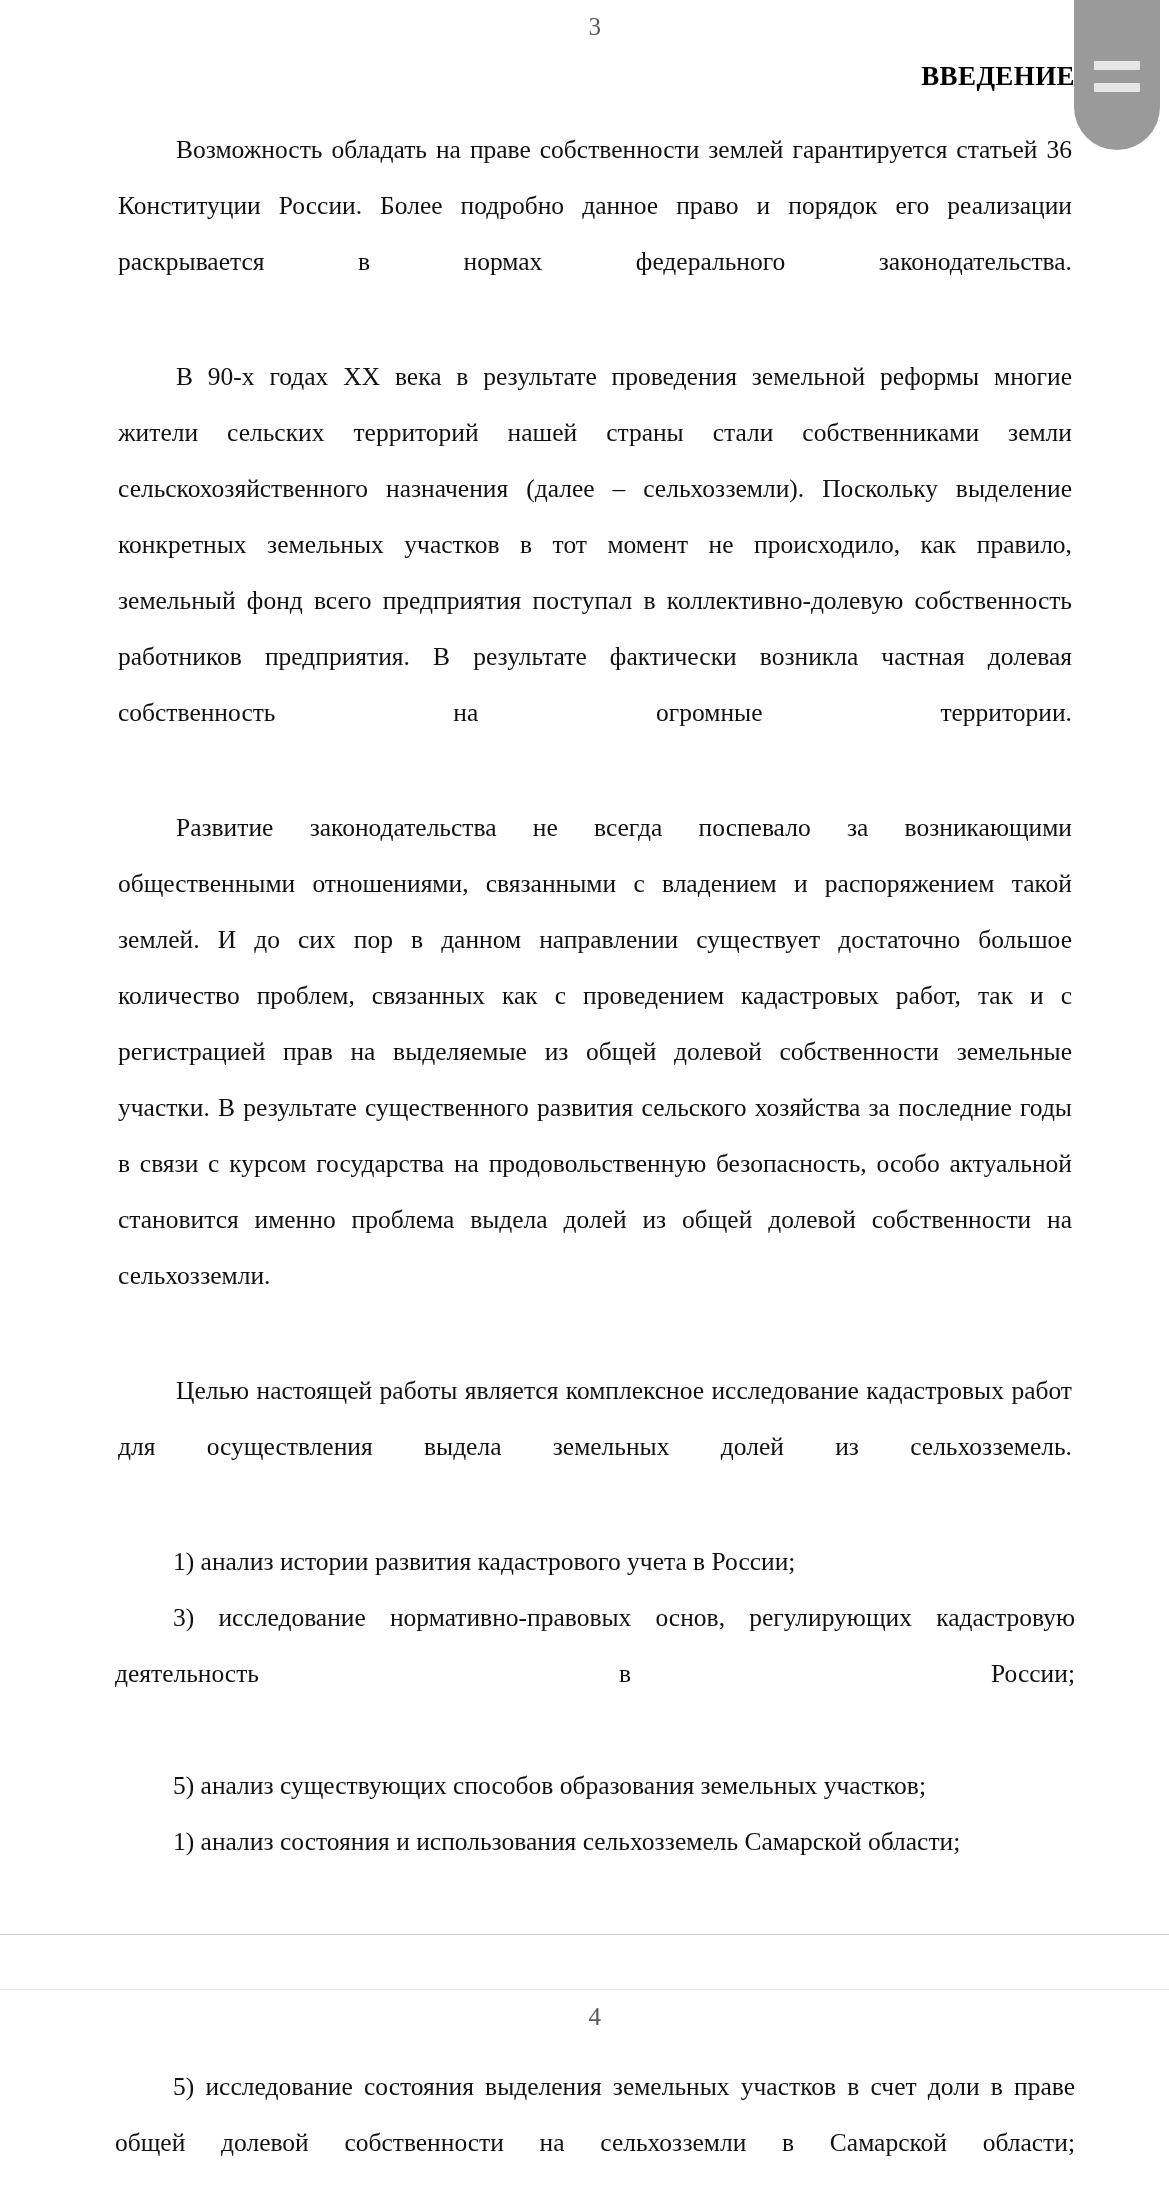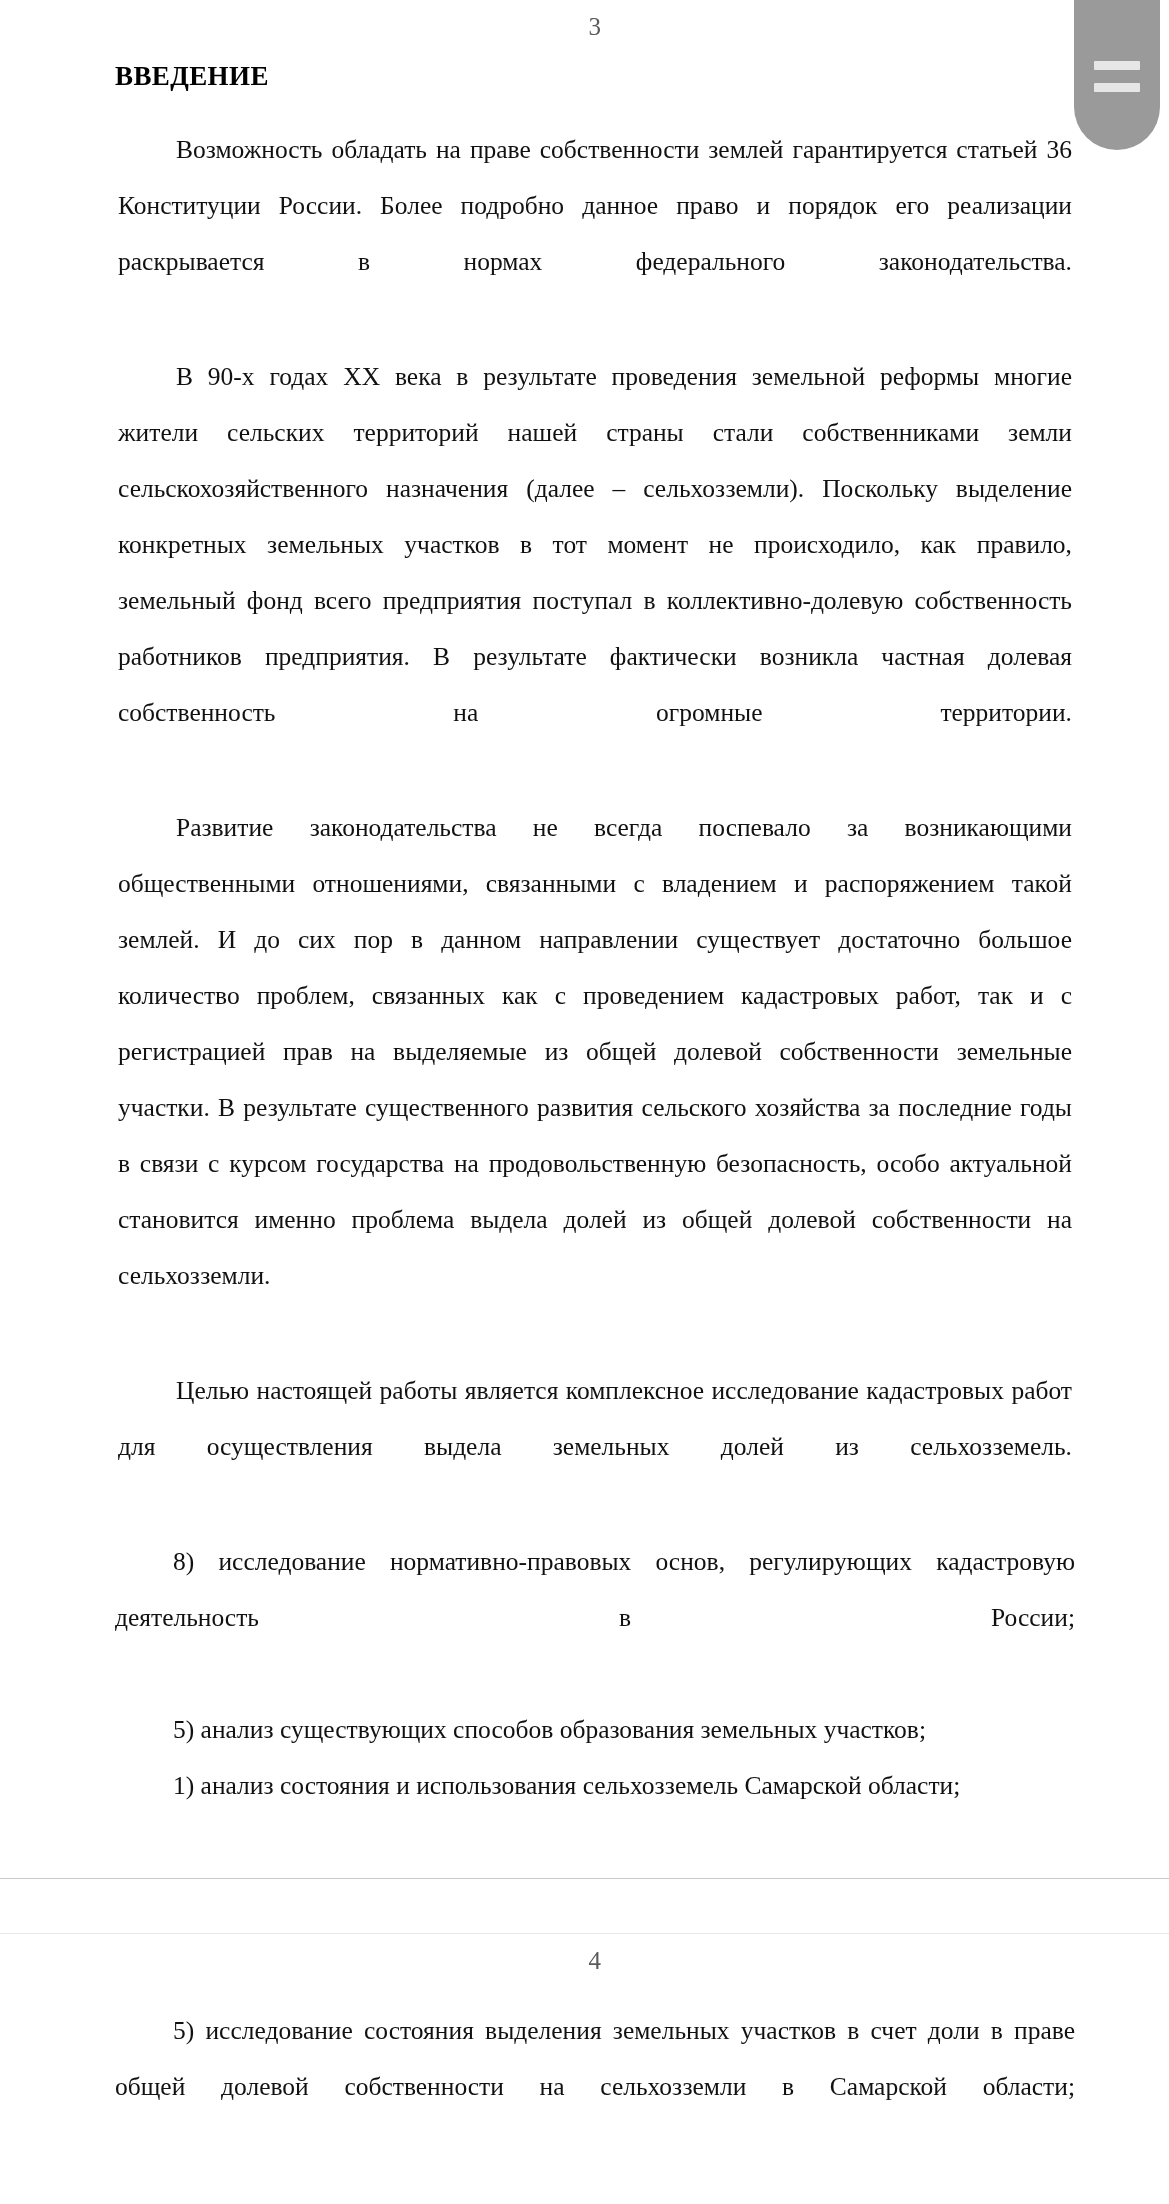--- a/index.html
+++ b/index.html
@@ -31,21 +31,21 @@
   .page-number {
     text-align: center;
     font-size: 25px;
     color: #5b5b5b;
     line-height: 1;
     padding-top: 14px;
     letter-spacing: 0.5px;
   }
 
   .section-title {
-    text-align: left;
+    text-align: right;
     font-weight: bold;
     font-size: 27px;
     color: #000000;
     margin-top: 22px;
     letter-spacing: 0.4px;
   }
 
   .body-block {
     margin-top: 30px;
   }
@@ -129,21 +129,22 @@
   <div class="page">
     <div class="page-number">3</div>
     <div class="section-title">ВВЕДЕНИЕ</div>
 
     <div class="body-block">
       <p class="para">Возможность обладать на праве собственности землей гарантируется статьей 36 Конституции России. Более подробно данное право и порядок его реализации раскрывается в нормах федерального законодательства.</p>
       <p class="para">В 90-х годах XX века в результате проведения земельной реформы многие жители сельских территорий нашей страны стали собственниками земли сельскохозяйственного назначения (далее – сельхозземли). Поскольку выделение конкретных земельных участков в тот момент не происходило, как правило, земельный фонд всего предприятия поступал в коллективно-долевую собственность работников предприятия. В результате фактически возникла частная долевая собственность на огромные территории.</p>
       <p class="para">Развитие законодательства не всегда поспевало за возникающими общественными отношениями, связанными с владением и распоряжением такой землей. И до сих пор в данном направлении существует достаточно большое количество проблем, связанных как с проведением кадастровых работ, так и с регистрацией прав на выделяемые из общей долевой собственности земельные участки. В результате существенного развития сельского хозяйства за последние годы в связи с курсом государства на продовольственную безопасность, особо актуальной становится именно проблема выдела долей из общей долевой собственности на сельхозземли.</p>
       <p class="para">Целью настоящей работы является комплексное исследование кадастровых работ для осуществления выдела земельных долей из сельхозземель.</p>
 
-      <p class="listitem justified">8) исследование нормативно-правовых основ, регулирующих кадастровую деятельность в России;</p>
+      <p class="listitem nojustify">1) анализ истории развития кадастрового учета в России;</p>
+      <p class="listitem justified">3) исследование нормативно-правовых основ, регулирующих кадастровую деятельность в России;</p>
       <p class="listitem nojustify">5) анализ существующих способов образования земельных участков;</p>
       <p class="listitem nojustify">1) анализ состояния и использования сельхозземель Самарской области;</p>
     </div>
   </div>
 
   <div class="page-gap"></div>
 
   <div class="page">
     <div class="page-number">4</div>
 

